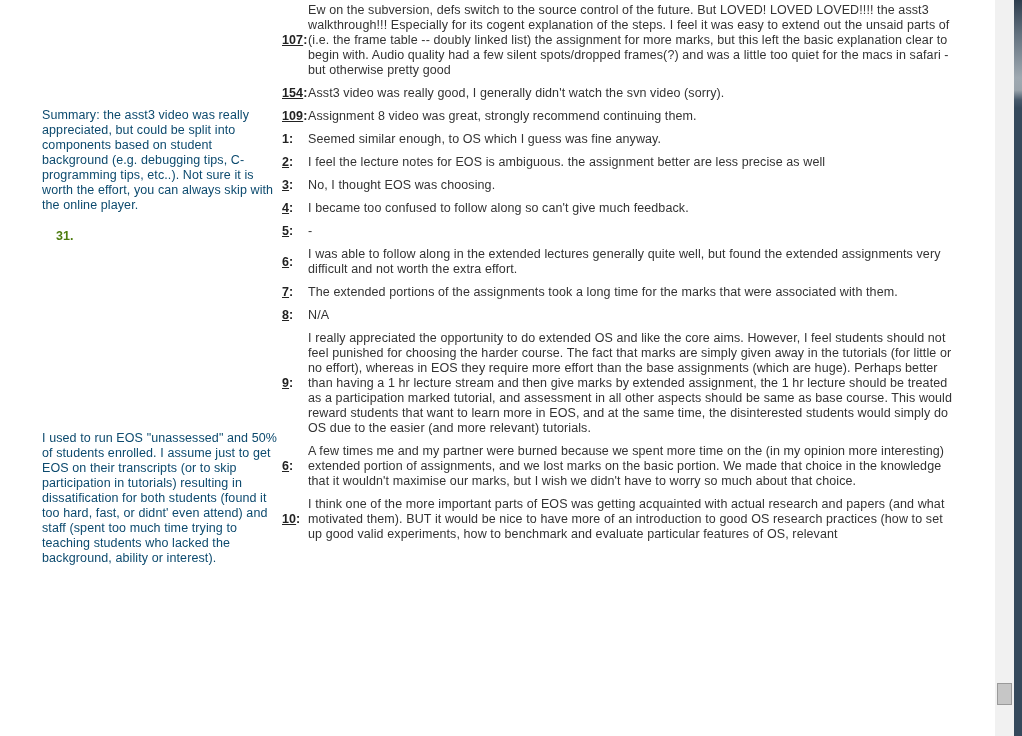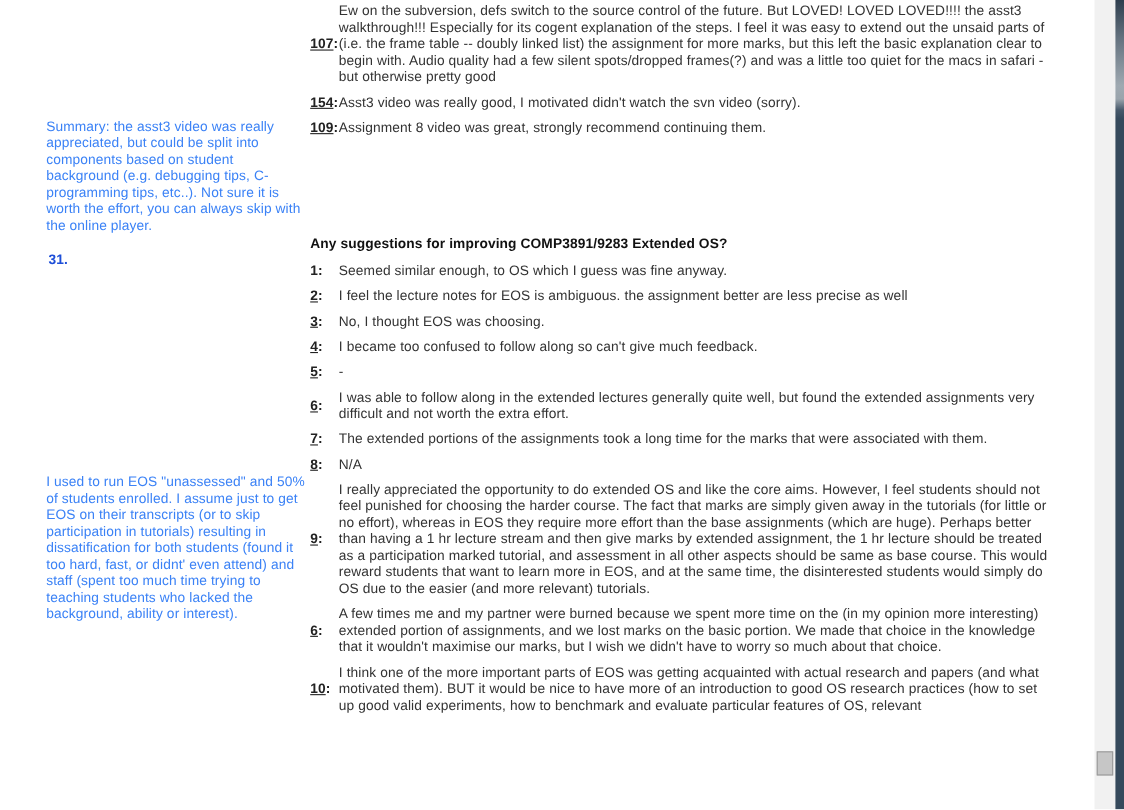--- a/index.html
+++ b/index.html
@@ -16,30 +16,30 @@
     font-family: "Liberation Sans", "DejaVu Sans", sans-serif;
     font-size: 12.5px;
     line-height: 15px;
     letter-spacing: 0.1px;
     color: #333333;
   }
   .margin-note {
     position: absolute;
     left: 42px;
     width: 240px;
-    color: #3b82f6;
+    color: #0c4a6e;
   }
   .margin-note.note-1 { top: 108px; }
   .margin-note.note-2 { top: 431px; }
   .question-number {
     position: absolute;
-    left: 44px;
+    left: 56px;
     top: 229px;
     font-weight: bold;
-    color: #1d4ed8;
+    color: #4d7c0f;
   }
   .main-col {
     position: absolute;
     left: 282px;
     top: 3px;
     width: 676px;
   }
   .row {
     display: flex;
     align-items: center;
@@ -110,30 +110,29 @@
 
     <div>
 
         <div class="row">
           <span class="num"><span class="digits underlined">107</span><span>:</span></span>
           <span class="resp-text">Ew on the subversion, defs switch to the source control of the future. But LOVED! LOVED LOVED!!!! the asst3 walkthrough!!! Especially for its cogent explanation of the steps. I feel it was easy to extend out the unsaid parts of (i.e. the frame table -- doubly linked list) the assignment for more marks, but this left the basic explanation clear to begin with. Audio quality had a few silent spots/dropped frames(?) and was a little too quiet for the macs in safari - but otherwise pretty good</span>
         </div>
 
         <div class="row">
           <span class="num"><span class="digits underlined">154</span><span>:</span></span>
-          <span class="resp-text">Asst3 video was really good, I motivated didn't watch the svn video (sorry).</span>
+          <span class="resp-text">Asst3 video was really good, I generally didn't watch the svn video (sorry).</span>
         </div>
 
         <div class="row">
           <span class="num"><span class="digits underlined">109</span><span>:</span></span>
           <span class="resp-text">Assignment 8 video was great, strongly recommend continuing them.</span>
         </div>
       </div>
 
-    <div class="question-title">Any suggestions for improving COMP3891/9283 Extended OS?</div>
 
     <div>
 
         <div class="row">
           <span class="num"><span class="digits">1</span><span>:</span></span>
           <span class="resp-text">Seemed similar enough, to OS which I guess was fine anyway.</span>
         </div>
 
         <div class="row">
           <span class="num"><span class="digits underlined">2</span><span>:</span></span>

